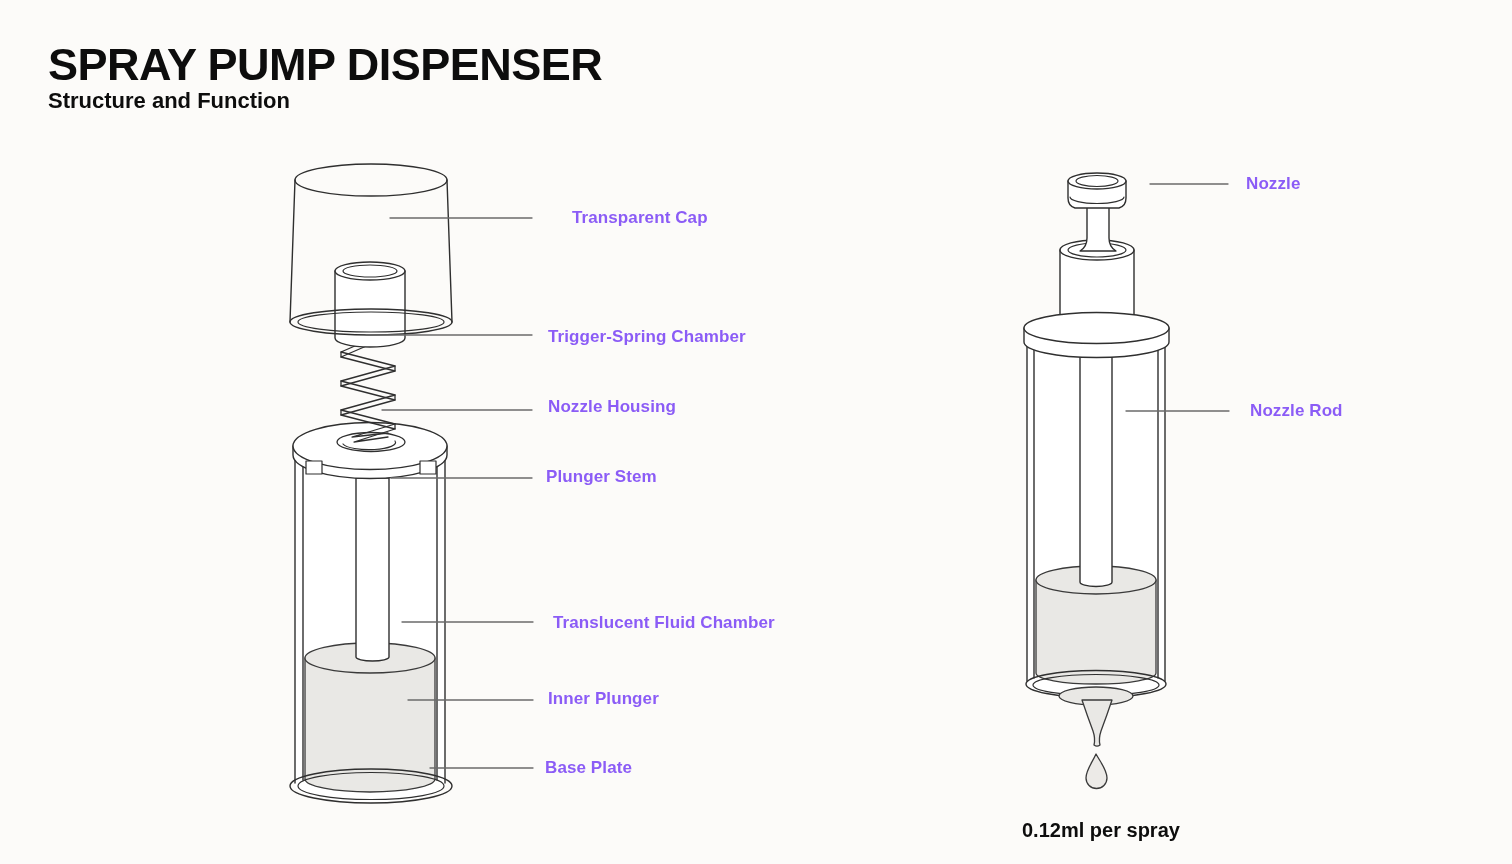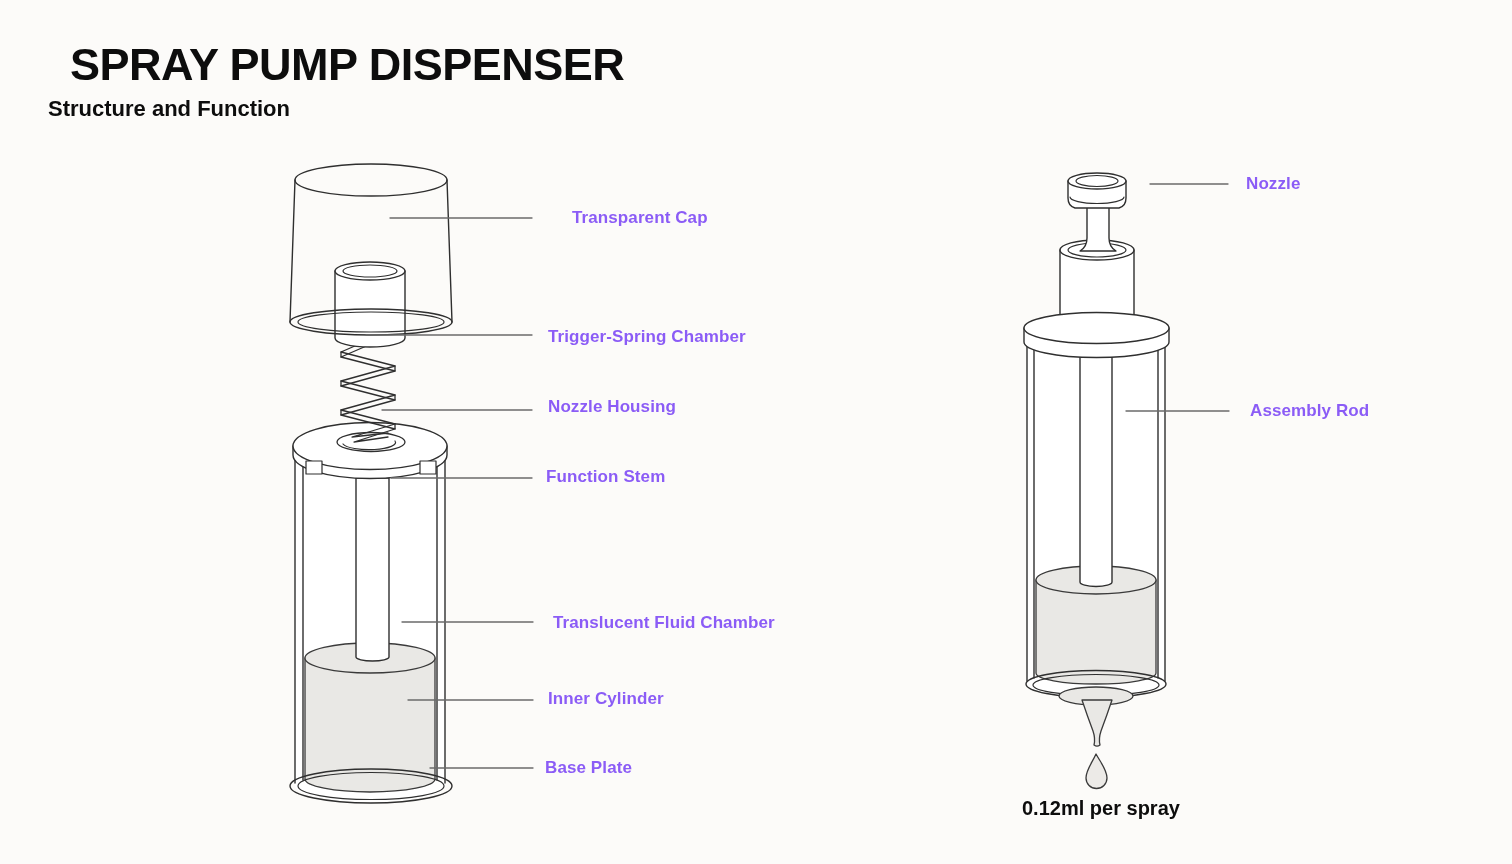--- a/index.html
+++ b/index.html
@@ -8,24 +8,24 @@
     background:#fcfbf9;
     font-family:"Liberation Sans", sans-serif;
     overflow:hidden;
     position:relative;
     color:#111;
   }
   .stage{position:absolute;inset:0;width:1512px;height:864px;}
   .header{position:absolute;left:48px;top:42px;}
   .title{
     font-size:45px;font-weight:bold;line-height:1.0;
-    letter-spacing:-0.5px;color:#0d0d0d;white-space:nowrap;margin-left:22px;
+    letter-spacing:-0.5px;color:#0d0d0d;white-space:nowrap;
   }
   .subtitle{
-    font-size:22px;font-weight:bold;margin-top:9px;
+    font-size:22px;font-weight:bold;margin-top:1px;
     color:#0d0d0d;white-space:nowrap;
   }
   svg.diagram{position:absolute;left:0;top:0;}
   .part-label{
     position:absolute;
     font-size:17px;font-weight:bold;line-height:20px;
     color:#8b5cf6;white-space:nowrap;letter-spacing:0.1px;
   }
   .dose-caption{
     position:absolute;
@@ -163,23 +163,23 @@
       <g stroke="#6b6b6b" stroke-width="1.3">
         <line x1="1150" y1="184" x2="1228" y2="184"></line>
         <line x1="1126" y1="411" x2="1229" y2="411"></line>
       </g>
     </g>
   </svg>
 
   <div class="part-label" style="left:572px;top:208px">Transparent Cap</div>
   <div class="part-label" style="left:548px;top:327px">Trigger-Spring Chamber</div>
   <div class="part-label" style="left:548px;top:397px">Nozzle Housing</div>
-  <div class="part-label" style="left:546px;top:467px">Function Stem</div>
+  <div class="part-label" style="left:546px;top:467px">Plunger Stem</div>
   <div class="part-label" style="left:553px;top:613px">Translucent Fluid Chamber</div>
-  <div class="part-label" style="left:548px;top:689px">Inner Cylinder</div>
+  <div class="part-label" style="left:548px;top:689px">Inner Plunger</div>
   <div class="part-label" style="left:545px;top:758px">Base Plate</div>
 
   <div class="part-label" style="left:1246px;top:174px">Nozzle</div>
-  <div class="part-label" style="left:1250px;top:401px">Assembly Rod</div>
+  <div class="part-label" style="left:1250px;top:401px">Nozzle Rod</div>
 
-  <div class="dose-caption" style="left:1022px;top:797px">0.12ml per spray</div>
+  <div class="dose-caption" style="left:1022px;top:819px">0.12ml per spray</div>
 
 </div>
 
 </body></html>

